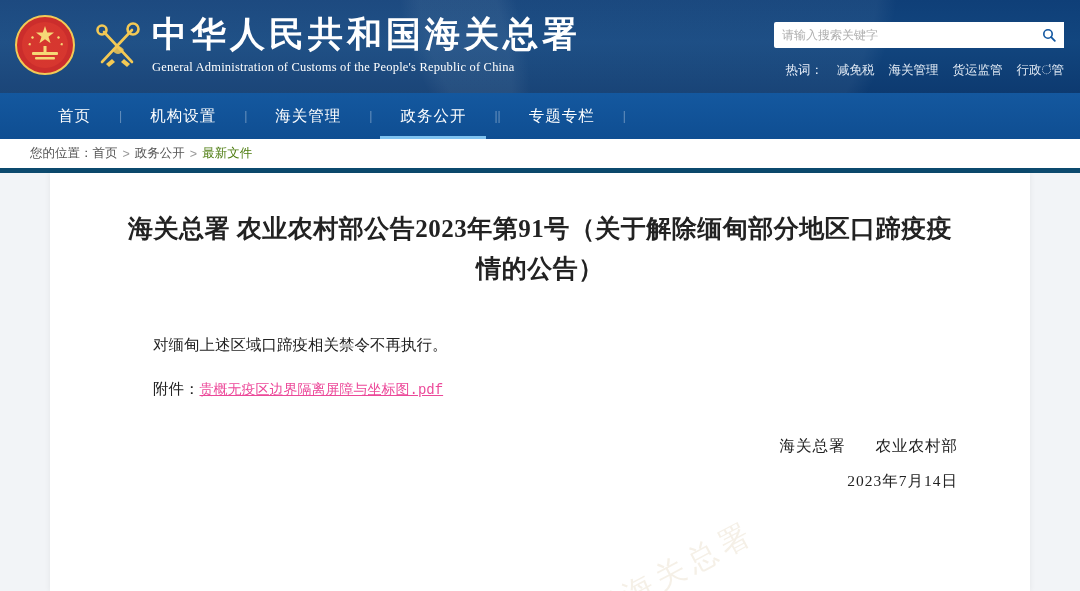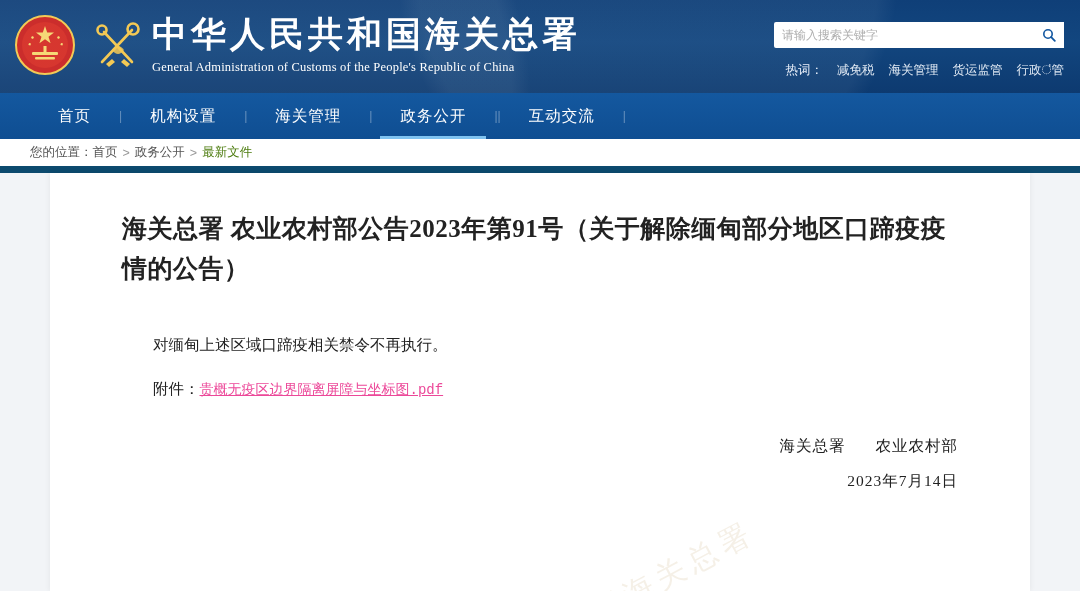--- a/index.html
+++ b/index.html
@@ -140,21 +140,21 @@
 
   
   .crumb {
     height: 34px;
     display: flex;
     align-items: center;
     padding-left: 30px;
     font-size: 12.5px;
     color: #555;
     background: #fff;
-    border-bottom: 7px solid #0c4a6e;
+    border-bottom: 5px solid #0c4a6e;
   }
   .crumb .sep { margin: 0 5px; color: #999; }
   .crumb a { color: #555; text-decoration: none; }
   .crumb .cur { color: #4d7c0f; }
 
   
   .page {
     position: relative;
     height: 418px;
     background: #f2f4f7;
@@ -181,20 +181,21 @@
     pointer-events: none;
     letter-spacing: 6px;
   }
 
   .doc-title {
     font-family: "Liberation Serif", serif;
     font-weight: bold;
     font-size: 25px;
     line-height: 40px;
     color: #222;
+    text-align: center;
     letter-spacing: .5px;
     margin: 0 0 40px 0;
   }
   .doc-p {
     font-family: "Liberation Serif", serif;
     font-size: 15.5px;
     line-height: 32px;
     color: #222;
     margin: 0 0 12px 0;
     text-indent: 2em;
@@ -281,21 +282,21 @@
 <div class="nav">
   <div class="nav-item">首页</div>
   <span class="nav-sep">|</span>
   <div class="nav-item">机构设置</div>
   <span class="nav-sep">|</span>
   <div class="nav-item">海关管理</div>
   <span class="nav-sep">|</span>
   <div class="nav-item active">政务公开</div>
   <span class="nav-sep">|</span>
   <span class="nav-sep">|</span>
-  <div class="nav-item">互动交流</div>
+  <div class="nav-item">专题专栏</div>
   <span class="nav-sep">|</span>
 </div>
 
 <div class="crumb">
   <span>您的位置：</span>
   <a href="#">首页</a>
   <span class="sep">&gt;</span>
   <a href="#">政务公开</a>
   <span class="sep">&gt;</span>
   <span class="cur">最新文件</span>

